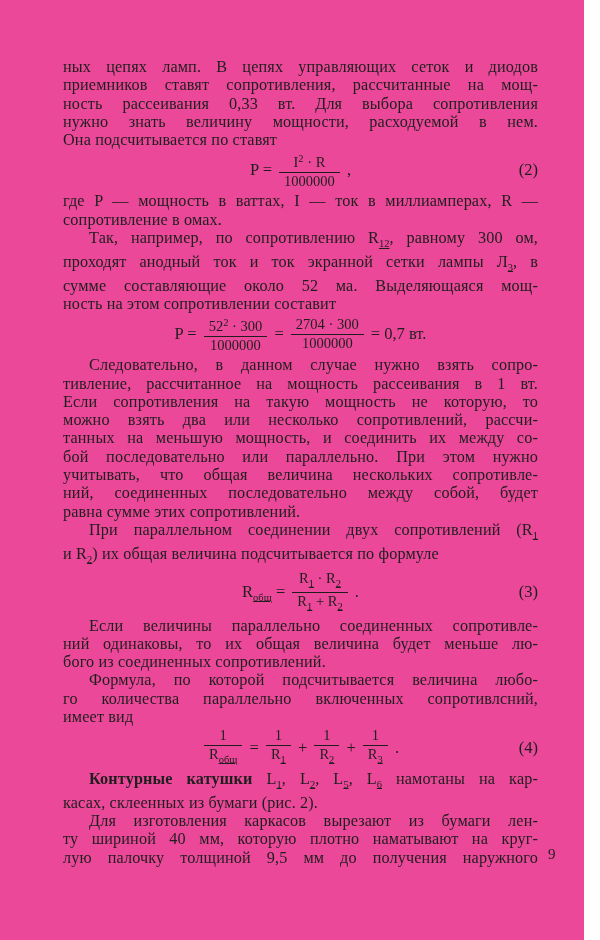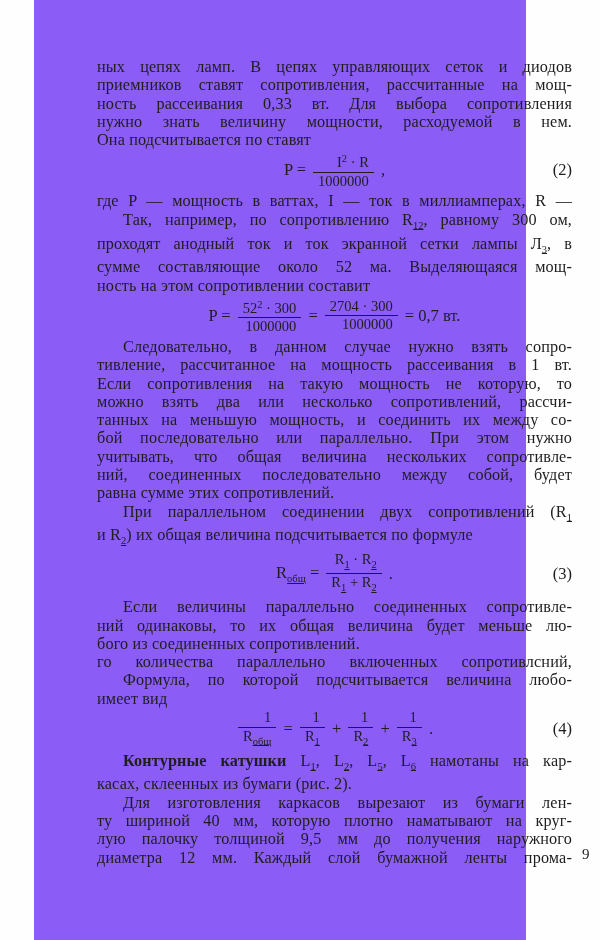--- a/index.html
+++ b/index.html
@@ -5,23 +5,22 @@
   html, body { margin: 0; padding: 0; }
   body {
     width: 600px; height: 940px;
     background: #fefefe;
     font-family: "Liberation Serif", serif;
     color: #1e1e1e;
     overflow: hidden;
   }
   .page {
     position: relative;
-    width: 492px; height: 940px;
-    background: #8b5cf6;
-    margin-left: 34px;
+    width: 584px; height: 940px;
+    background: #ec4899;
   }
   .text-block {
     position: absolute;
     left: 63px; top: 58px;
     width: 475px;
   }
   .para { margin: 0; }
   .line {
     font-size: 16.2px;
     line-height: 18.3px;
@@ -56,21 +55,21 @@
   }
   .f-inner {
     display: flex;
     align-items: center;
     gap: 1px;
   }
   .f-seg { white-space: pre; }
   .frac {
     display: inline-block;
     vertical-align: middle;
-    text-align: right;
+    text-align: center;
     margin: 0 2px;
     font-size: 14.5px;
     line-height: 15.5px;
   }
   .frac .num {
     display: block;
     padding: 0 5px 1px 5px;
     border-bottom: 1.2px solid #1e1e1e;
   }
   .frac .den { display: block; padding: 1px 5px 0 5px; }
@@ -104,20 +103,21 @@
           <span class="frac">
             <span class="num"><span class="seg-i">I</span><span class="seg-sup">2</span><span> · </span><span class="seg-i">R</span></span>
             <span class="den"><span>1000000</span></span>
           </span>
           <span class="f-seg"><span> ,</span></span>
         </span>
         <span class="eqnum">(2)</span>
       </div>
       <div class="para">
         <div class="line j"><span>где </span><span class="seg-i">P</span><span> — мощность в ваттах, </span><span class="seg-i">I</span><span> — ток в миллиамперах, </span><span class="seg-i">R</span><span> —</span></div>
+        <div class="line"><span>сопротивление в омах.</span></div>
       </div>
       <div class="para">
         <div class="line j ind"><span>Так, например, по сопротивлению </span><span class="seg-i">R</span><span class="seg-sub">12</span><span>, равному 300 </span><span class="seg-i">ом</span><span>,</span></div>
         <div class="line j"><span>проходят анодный ток и ток экранной сетки лампы </span><span class="seg-i">Л</span><span class="seg-sub">3</span><span>, в</span></div>
         <div class="line j"><span>сумме составляющие около 52 </span><span class="seg-i">ма</span><span>. Выделяющаяся мощ-</span></div>
         <div class="line"><span>ность на этом сопротивлении составит</span></div>
       </div>
       <div class="formula">
         <span class="f-inner">
           <span class="f-seg"><span class="seg-i">P</span><span> = </span></span>
@@ -158,22 +158,22 @@
           <span class="f-seg"><span> .</span></span>
         </span>
         <span class="eqnum">(3)</span>
       </div>
       <div class="para">
         <div class="line j ind"><span>Если величины параллельно соединенных сопротивле-</span></div>
         <div class="line j"><span>ний одинаковы, то их общая величина будет меньше лю-</span></div>
         <div class="line"><span>бого из соединенных сопротивлений.</span></div>
       </div>
       <div class="para">
+        <div class="line j ind"><span>Формула, по которой подсчитывается величина любо-</span></div>
         <div class="line j"><span>го количества параллельно включенных сопротивлсний,</span></div>
-        <div class="line j ind"><span>Формула, по которой подсчитывается величина любо-</span></div>
         <div class="line"><span>имеет вид</span></div>
       </div>
       <div class="formula">
         <span class="f-inner">
           <span class="frac">
             <span class="num"><span>1</span></span>
             <span class="den"><span class="seg-i">R</span><span class="seg-sub">общ</span></span>
           </span>
           <span class="f-seg"><span> = </span></span>
           <span class="frac">
@@ -195,17 +195,16 @@
         <span class="eqnum">(4)</span>
       </div>
       <div class="para">
         <div class="line j ind"><span class="seg-b">Контурные катушки </span><span class="seg-i">L</span><span class="seg-sub">1</span><span>, </span><span class="seg-i">L</span><span class="seg-sub">2</span><span>, </span><span class="seg-i">L</span><span class="seg-sub">5</span><span>, </span><span class="seg-i">L</span><span class="seg-sub">6</span><span> намотаны на кар-</span></div>
         <div class="line"><span>касах, склеенных из бумаги (рис. 2).</span></div>
       </div>
       <div class="para">
         <div class="line j ind"><span>Для изготовления каркасов вырезают из бумаги лен-</span></div>
         <div class="line j"><span>ту шириной 40 </span><span class="seg-i">мм</span><span>, которую плотно наматывают на круг-</span></div>
         <div class="line j"><span>лую палочку толщиной 9,5 </span><span class="seg-i">мм</span><span> до получения наружного</span></div>
-        <div class="line j"><span>диаметра 12 </span><span class="seg-i">мм</span><span>. Каждый слой бумажной ленты прома-</span></div>
       </div>
     </div>
   <div class="page-number">9</div>
 </div>
 
 </body></html>

